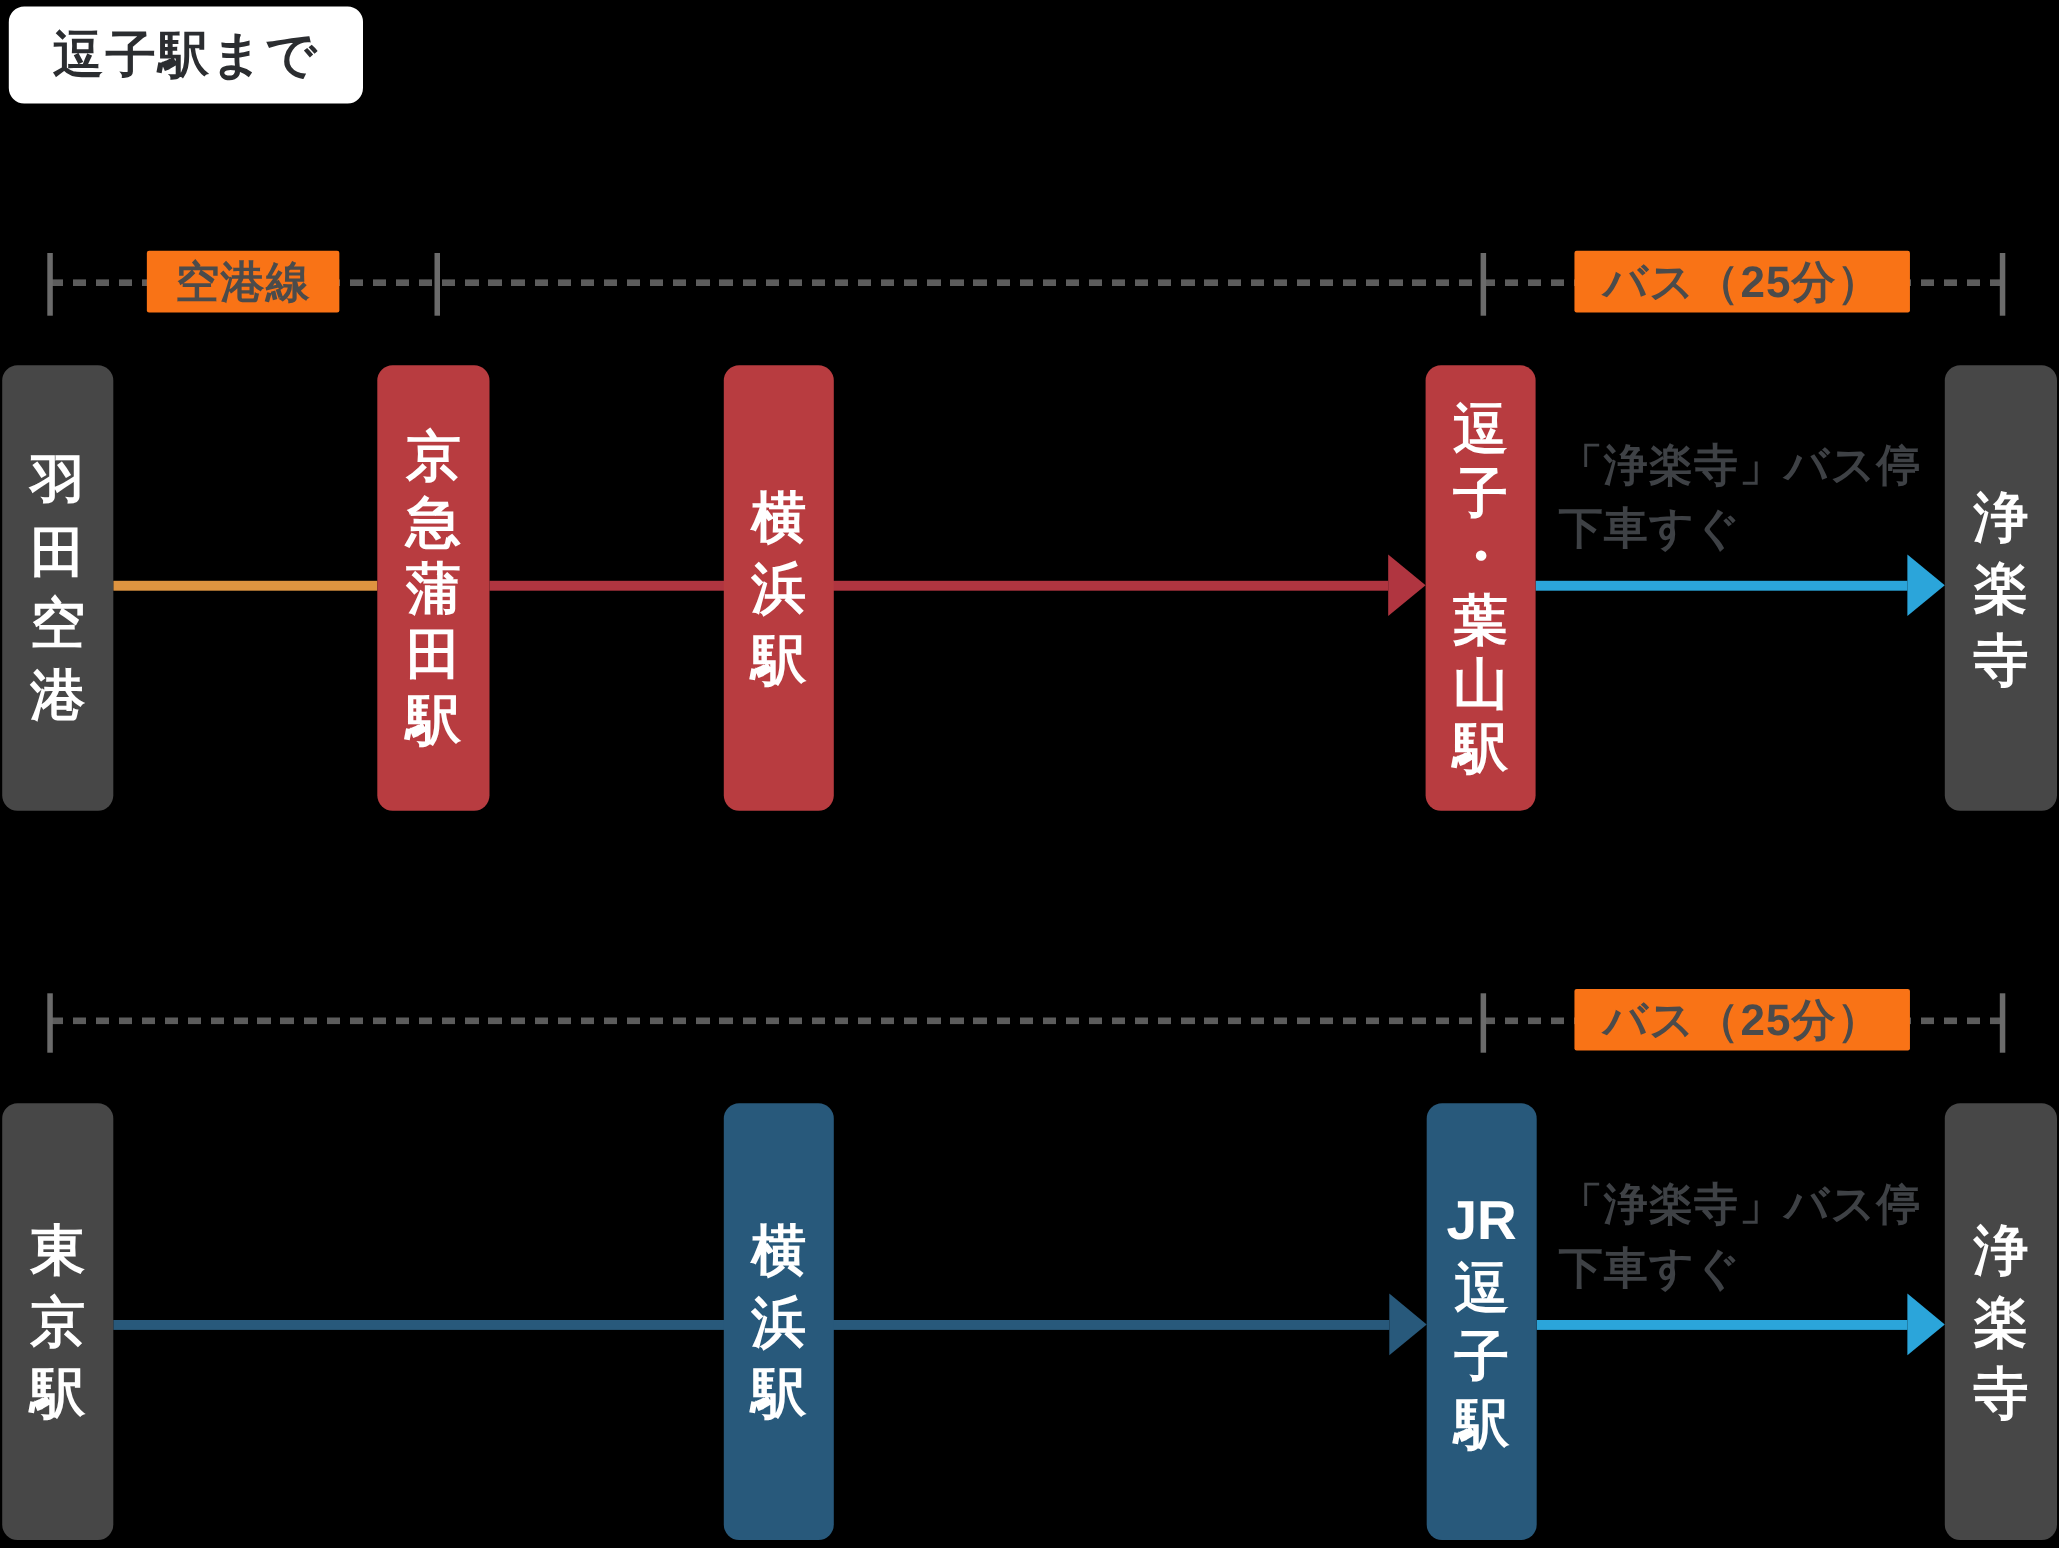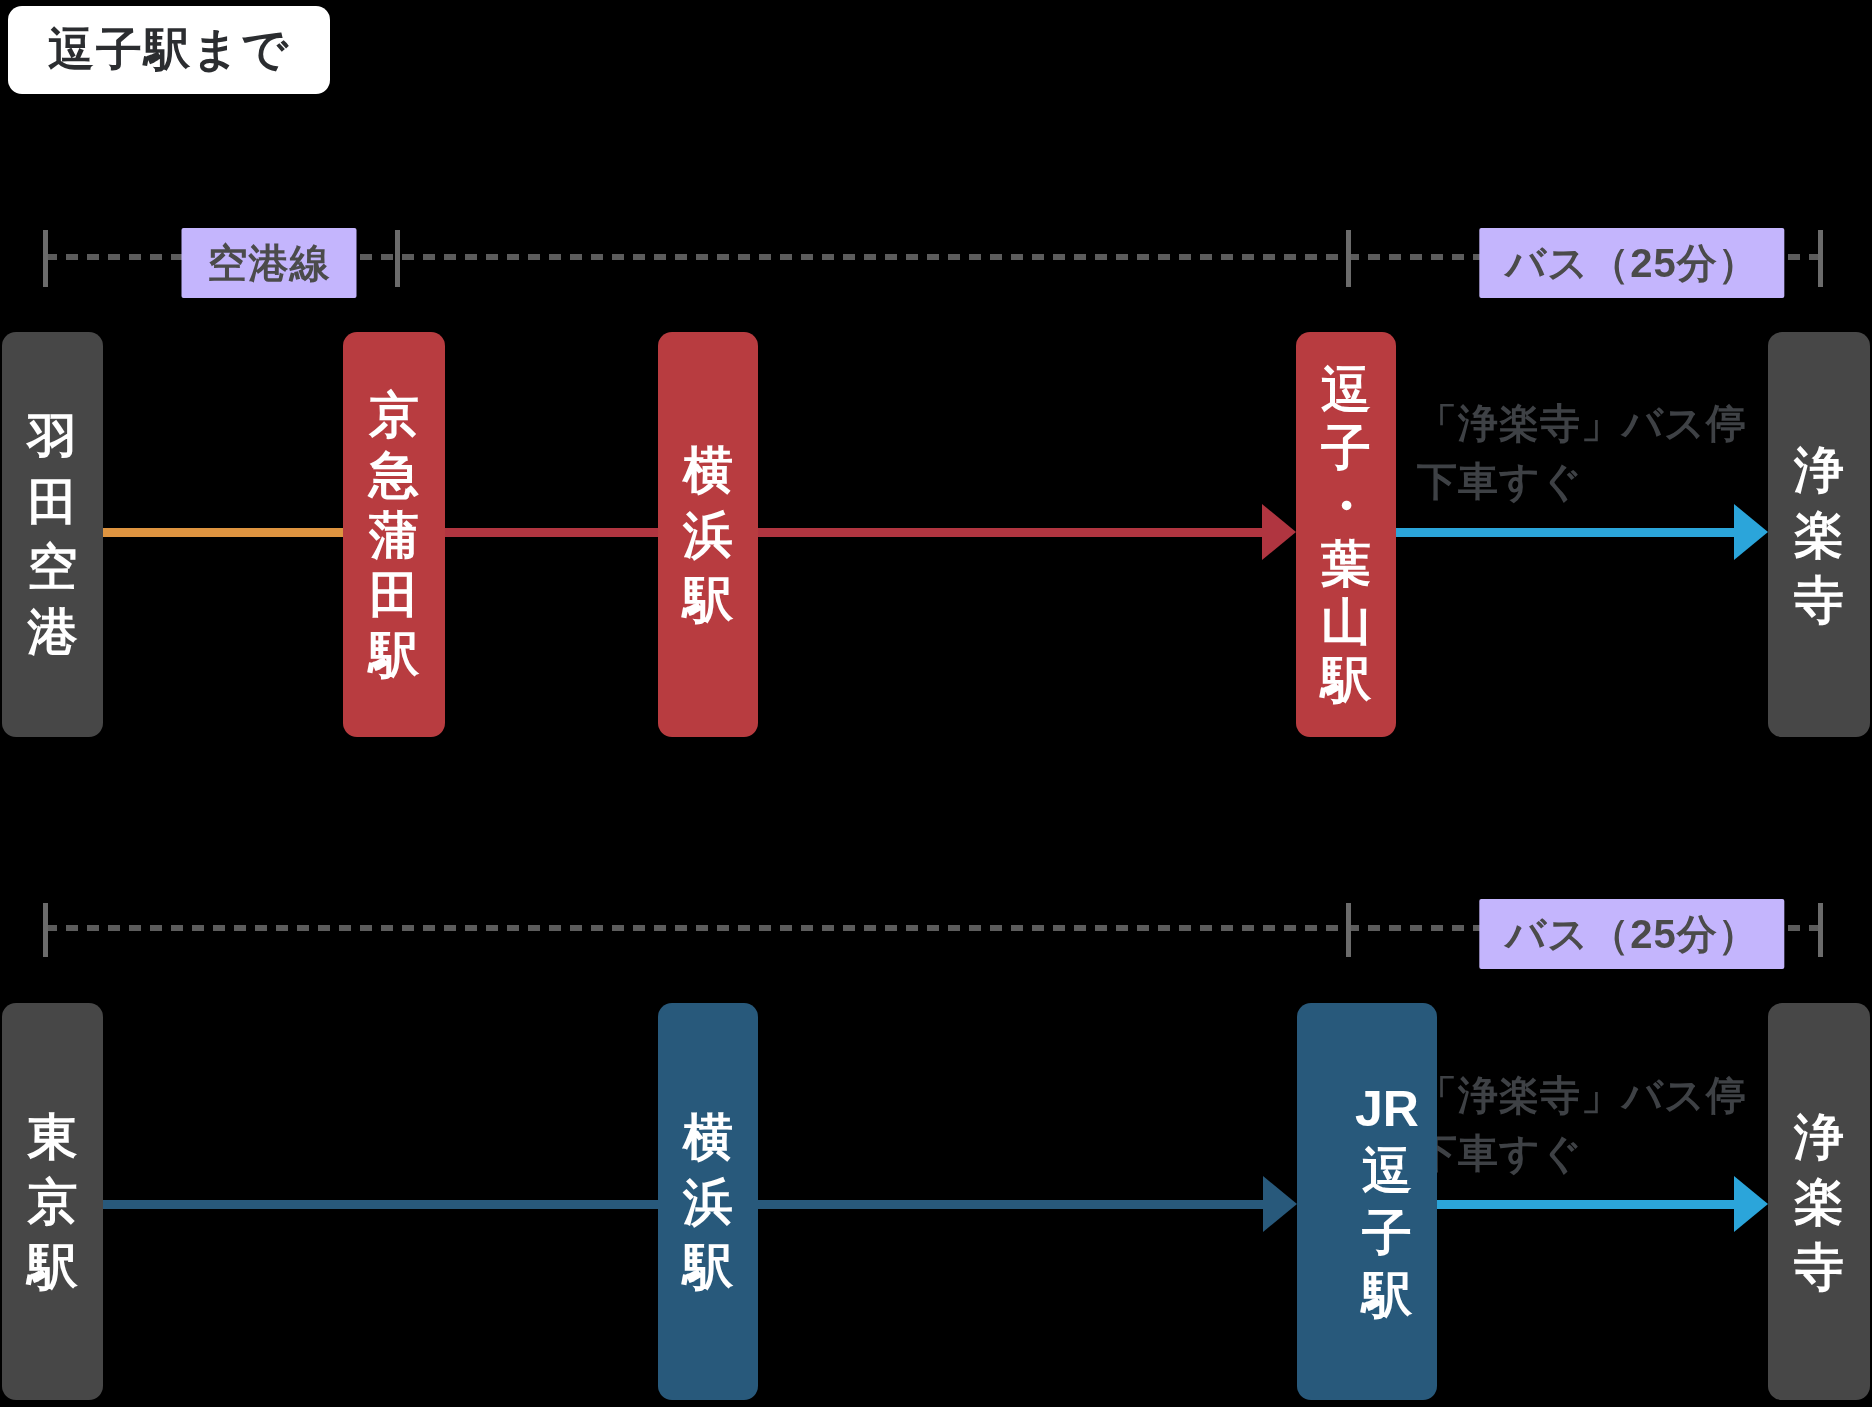--- a/index.html
+++ b/index.html
@@ -24,25 +24,25 @@
   }
   
   .dash{
     position:absolute;height:6px;
     background:repeating-linear-gradient(90deg,var(--dash,#5c5c5c) 0 12px,transparent 12px 21px);
   }
   .tick{
     position:absolute;width:5px;background:var(--tick,#6b6b6b);
   }
   .line-label{
-    position:absolute;height:70px;transform:translateX(-50%);
-    background:#c4b5fd;padding:0 26px;border-radius:2px;
+    position:absolute;height:56px;transform:translateX(-50%);
+    background:#f97316;padding:0 26px;border-radius:2px;
     display:flex;align-items:center;justify-content:center;
     font-size:40px;font-weight:700;color:var(--label-text,#4b4b4b);
-    white-space:nowrap;z-index:3;letter-spacing:1px;margin-left:48px;
+    white-space:nowrap;z-index:3;letter-spacing:1px;
   }
   
   .rline{position:absolute;height:9px;z-index:1;}
   .arr{
     position:absolute;width:0;height:0;z-index:2;
     border-top:28px solid transparent;border-bottom:28px solid transparent;
   }
   
   .station{
     position:absolute;border-radius:14px;z-index:2;
@@ -155,21 +155,21 @@
         <span class="seg">駅</span>
       </div>
   </div>
   <div class="station blue" style="left:658px;top:1003px;width:100px;height:397px;">
     <div class="vtext">
         <span class="seg">横</span>
         <span class="seg">浜</span>
         <span class="seg">駅</span>
       </div>
   </div>
-  <div class="station blue" style="left:1297px;top:1003px;width:100px;height:397px;padding-left:40px;">
+  <div class="station blue" style="left:1297px;top:1003px;width:100px;height:397px;">
     <div class="vtext" style="gap:12px;">
         <span class="seg">JR</span>
         <span class="seg">逗</span>
         <span class="seg">子</span>
         <span class="seg">駅</span>
       </div>
   </div>
   <div class="station gray" style="left:1768px;top:1003px;width:102px;height:397px;">
     <div class="vtext">
         <span class="seg">浄</span>

